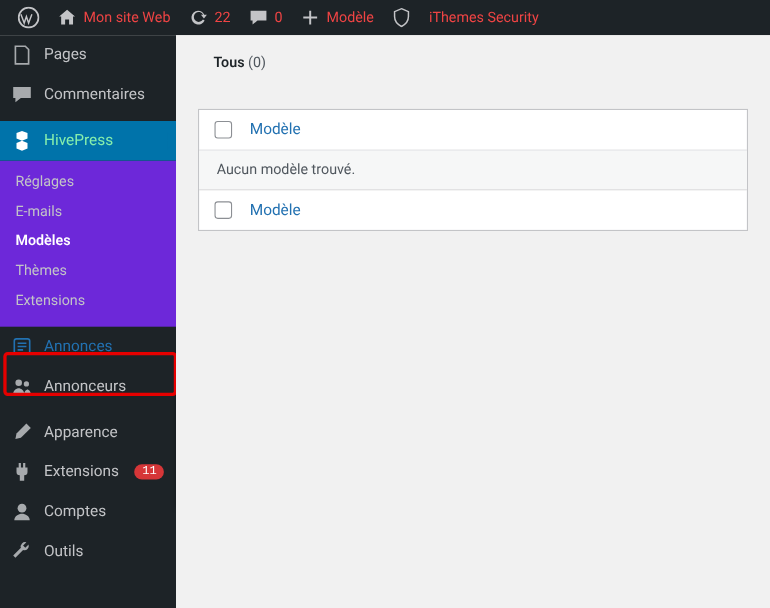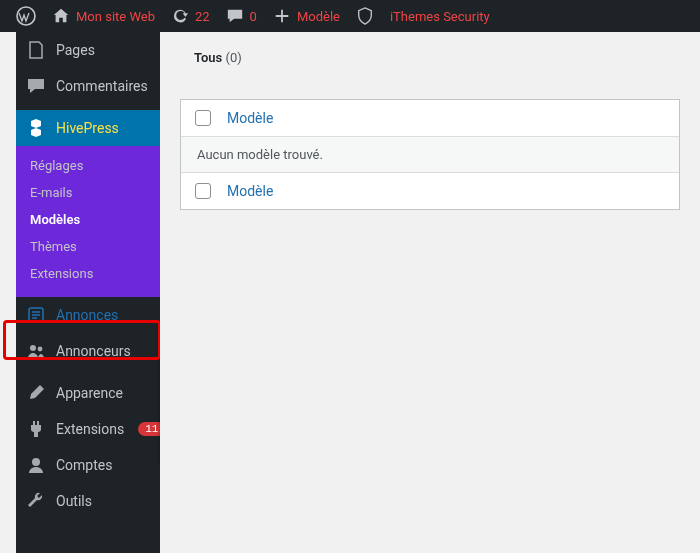--- a/index.html
+++ b/index.html
@@ -26,38 +26,38 @@
     align-items: center;
     gap: 6px;
     padding: 0 8px;
     height: 100%;
     cursor: pointer;
   }
   .toolbar-item svg { fill: #c3c4c7; }
   .sidebar {
     position: absolute;
     top: 32px;
-    left: 16px;
+    left: 0;
     width: 160px;
     background: #1d2327;
     height: calc(100% - 32px);
     color: #c3c4c7;
   }
   .menu-item {
     display: flex;
     align-items: center;
     gap: 10px;
     padding: 8px 10px;
     font-size: 14px;
     cursor: pointer;
     position: relative;
   }
   .menu-item.current {
     background: #0073aa;
-    color: #fde047;
+    color: #86efac;
   }
   .menu-item.current::after {
     content: "";
     position: absolute;
     right: -8px;
     top: 50%;
     transform: translateY(-50%);
     border: 8px solid transparent;
     border-left-color: #0073aa;
   }

